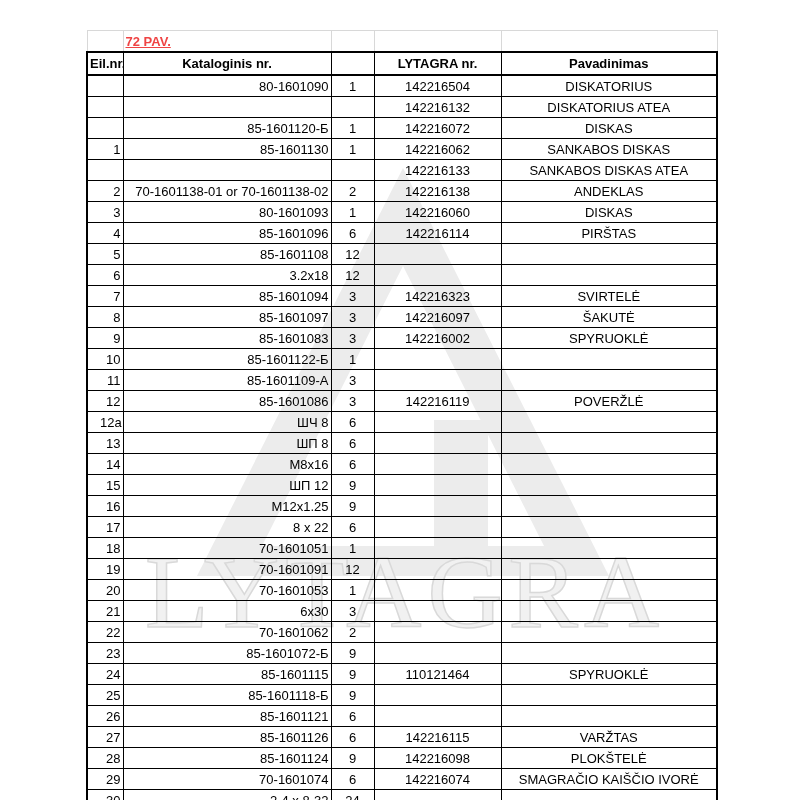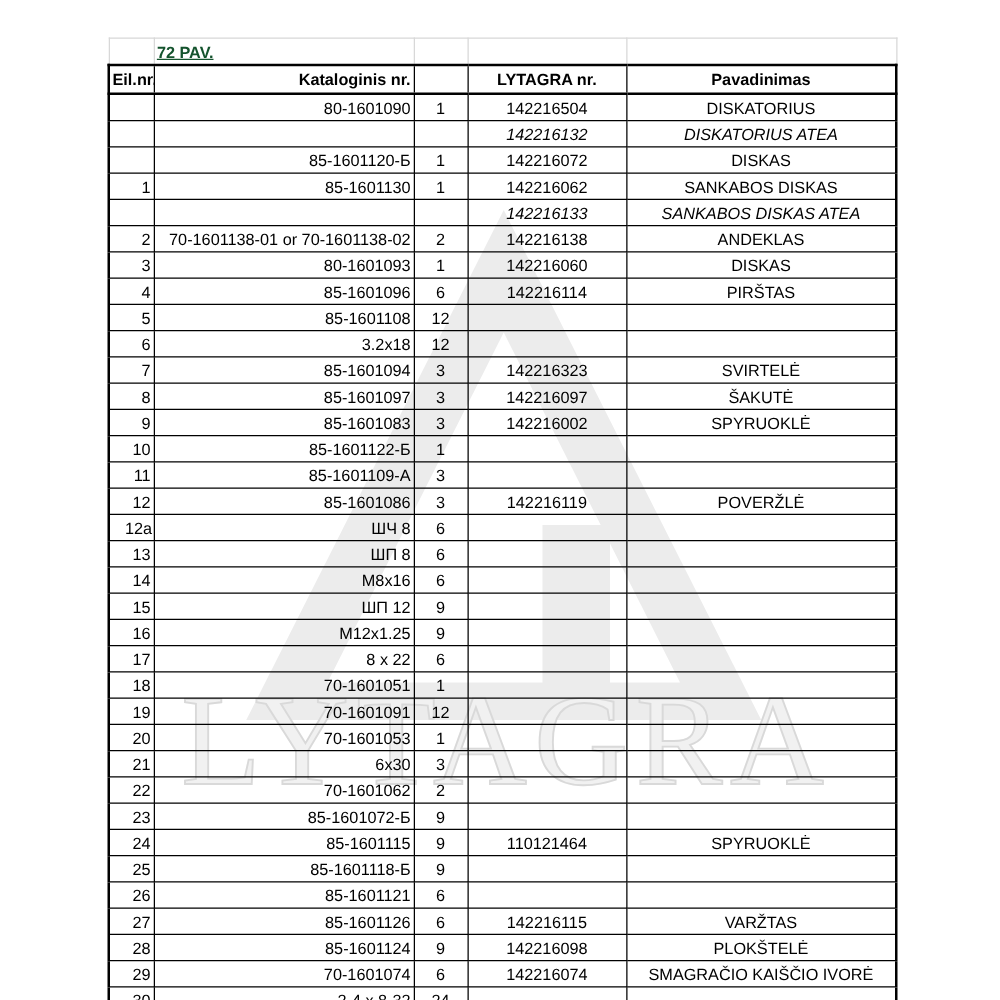--- a/index.html
+++ b/index.html
@@ -29,23 +29,23 @@
     font-weight:bold; border-top:2px solid #000; border-bottom:2px solid #000;
     height:21px;
   }
   .grid tr:not(.title-row) td:first-child { border-left:2px solid #000; }
   .grid tr:not(.title-row) td:last-child  { border-right:2px solid #000;margin-top:17px; }
   .c-eil { text-align:right; padding-right:2px; }
   .c-eil.left { text-align:right; padding-left:12px; }
   .c-kat { text-align:right; padding-left:4px; }
   .c-qty, .c-lyt, .c-pav { text-align:center; }
   .h-eil { text-align:center; padding:0; }
-  .h-kat { text-align:right; padding-left:4px;margin-top:12px; }
+  .h-kat { text-align:center; padding-left:4px;margin-top:12px; }
   .h-lyt, .h-pav { text-align:center; }
-  .merge-top { border-top-style:hidden;font-style:italic; }
+  .merge-top { border-top-style:hidden; }
 </style>
 </head>
 <body>
 
 <div class="sheet">
 
   <svg class="watermark" width="800" height="800" viewBox="0 0 800 800" aria-hidden="true">
     <g>
       <polygon id="wm-outer" points="403,168 197,576 609,576" fill="#ececec"></polygon>
       <polygon id="wm-inner" points="403,266 262,546 544,546" fill="#ffffff"></polygon>
@@ -59,21 +59,21 @@
       <col style="width:36px">
         <col style="width:208px">
         <col style="width:43px">
       <col style="width:127px">
         <col style="width:216px">
     </colgroup>
     <tbody>
       <tr class="title-row">
         <td></td>
         <td>
-          <span class="title-text" id="title-span" style="color: #14532d; text-decoration: underline;">72 PAV.</span>
+          <span class="title-text" id="title-span" style="color: #ef4444; text-decoration: underline;">72 PAV.</span>
         </td>
         <td></td>
         <td></td>
         <td></td>
       </tr>
       <tr class="header-row">
         <td class="h-eil">Eil.nr.</td>
         <td class="h-kat">Kataloginis nr.</td>
         <td class="h-qty"></td>
         <td class="h-lyt">LYTAGRA nr.</td>

